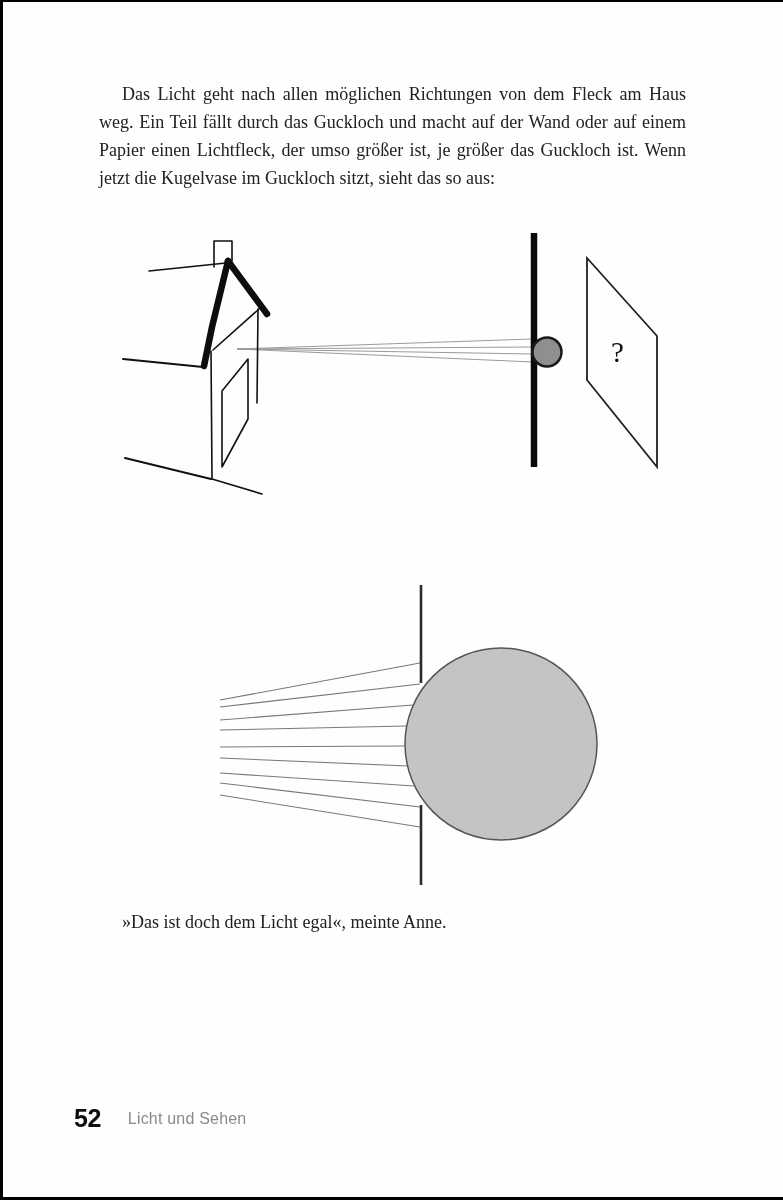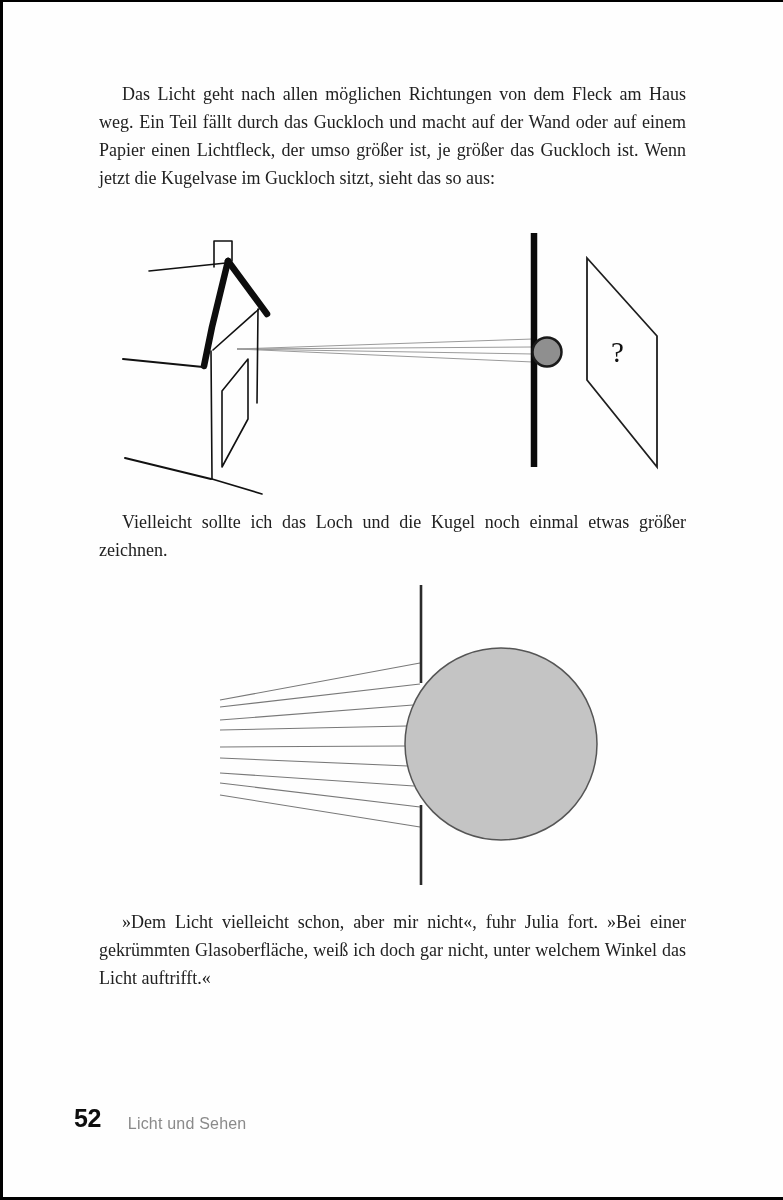--- a/index.html
+++ b/index.html
@@ -26,21 +26,21 @@
   #diagram1 { left:0;   top:225px; }
   #diagram2 { left:150px; top:570px; }
 
   .question-mark {
     font-family:"Liberation Serif", serif;
     font-size:29px; fill:#101010;
   }
 
   .footer {
     position:absolute; left:74px; top:1104px;
-    display:flex; align-items:flex-end; gap:27px;
+    display:flex; align-items:center; gap:27px;
     font-family:"Liberation Sans", sans-serif;
   }
   .page-num { font-size:25px; font-weight:bold; letter-spacing:-0.5px; color:#0e0e0e; }
   .chapter  { font-size:16px; color:#8a8a8a; letter-spacing:0.2px; }
 </style>
 </head>
 <body>
 
 <div class="page">
 
@@ -74,23 +74,20 @@
       <path d="M211,351 L212,479"></path>
       <path d="M212,479 L262,494"></path>
       <path d="M222,391 L248,359 L248,419 M222,391 L222,467 L248,419"></path>
       <path d="M123,359 L203,367" stroke-width="2"></path>
       <path d="M125,458 L211,479" stroke-width="2"></path>
     </g>
     <polygon id="d1-screen" fill="none" points="587,258 657,336 657,467 587,380" stroke="#1f1f1f" stroke-width="1.8"></polygon>
     <text class="question-mark" x="611" y="362">?</text>
   </svg>
 
-  <div class="body-text" id="para2">
-    <p>Vielleicht sollte ich das Loch und die Kugel noch einmal etwas größer zeichnen.</p>
-  </div>
 
   <svg id="diagram2" class="diagram" width="500" height="330" viewBox="150 570 500 330">
     <g id="d2-rays">
         <line x1="220" y1="700" x2="420" y2="663" stroke="#787878" stroke-width="1.1"></line>
         <line x1="220" y1="707" x2="420" y2="684" stroke="#787878" stroke-width="1.1"></line>
         <line x1="220" y1="720" x2="413" y2="705" stroke="#787878" stroke-width="1.1"></line>
         <line x1="220" y1="730" x2="407" y2="726" stroke="#787878" stroke-width="1.1"></line>
         <line x1="220" y1="747" x2="405" y2="746" stroke="#787878" stroke-width="1.1"></line>
         <line x1="220" y1="758" x2="408" y2="766" stroke="#787878" stroke-width="1.1"></line>
         <line x1="220" y1="773" x2="414" y2="786" stroke="#787878" stroke-width="1.1"></line>
@@ -98,21 +95,21 @@
         <line x1="220" y1="795" x2="420" y2="827" stroke="#787878" stroke-width="1.1"></line>
       </g>
     <circle id="d2-sphere" cx="501" cy="744" r="96" fill="#c4c4c4" stroke="#555555" stroke-width="1.5"></circle>
     <g id="d2-wall">
         <line x1="421" y1="585" x2="421" y2="683" stroke="#2b2b2b" stroke-width="2.6" stroke-linecap="butt"></line>
         <line x1="421" y1="805" x2="421" y2="885" stroke="#2b2b2b" stroke-width="2.6" stroke-linecap="butt"></line>
       </g>
   </svg>
 
   <div class="body-text" id="para3">
-    <p>»Dem Licht vielleicht schon, aber mir nicht«, fuhr Julia fort. »Bei einer gekrümmten Glasoberfläche, weiß ich doch gar nicht, unter welchem Winkel das Licht auftrifft.«</p>
+    <p>»Das ist doch dem Licht egal«, meinte Anne.</p>
   </div>
 
   <div class="footer">
     <span class="page-num">52</span>
     <span class="chapter">Licht und Sehen</span>
   </div>
 
 </div>
 
 </body></html>

